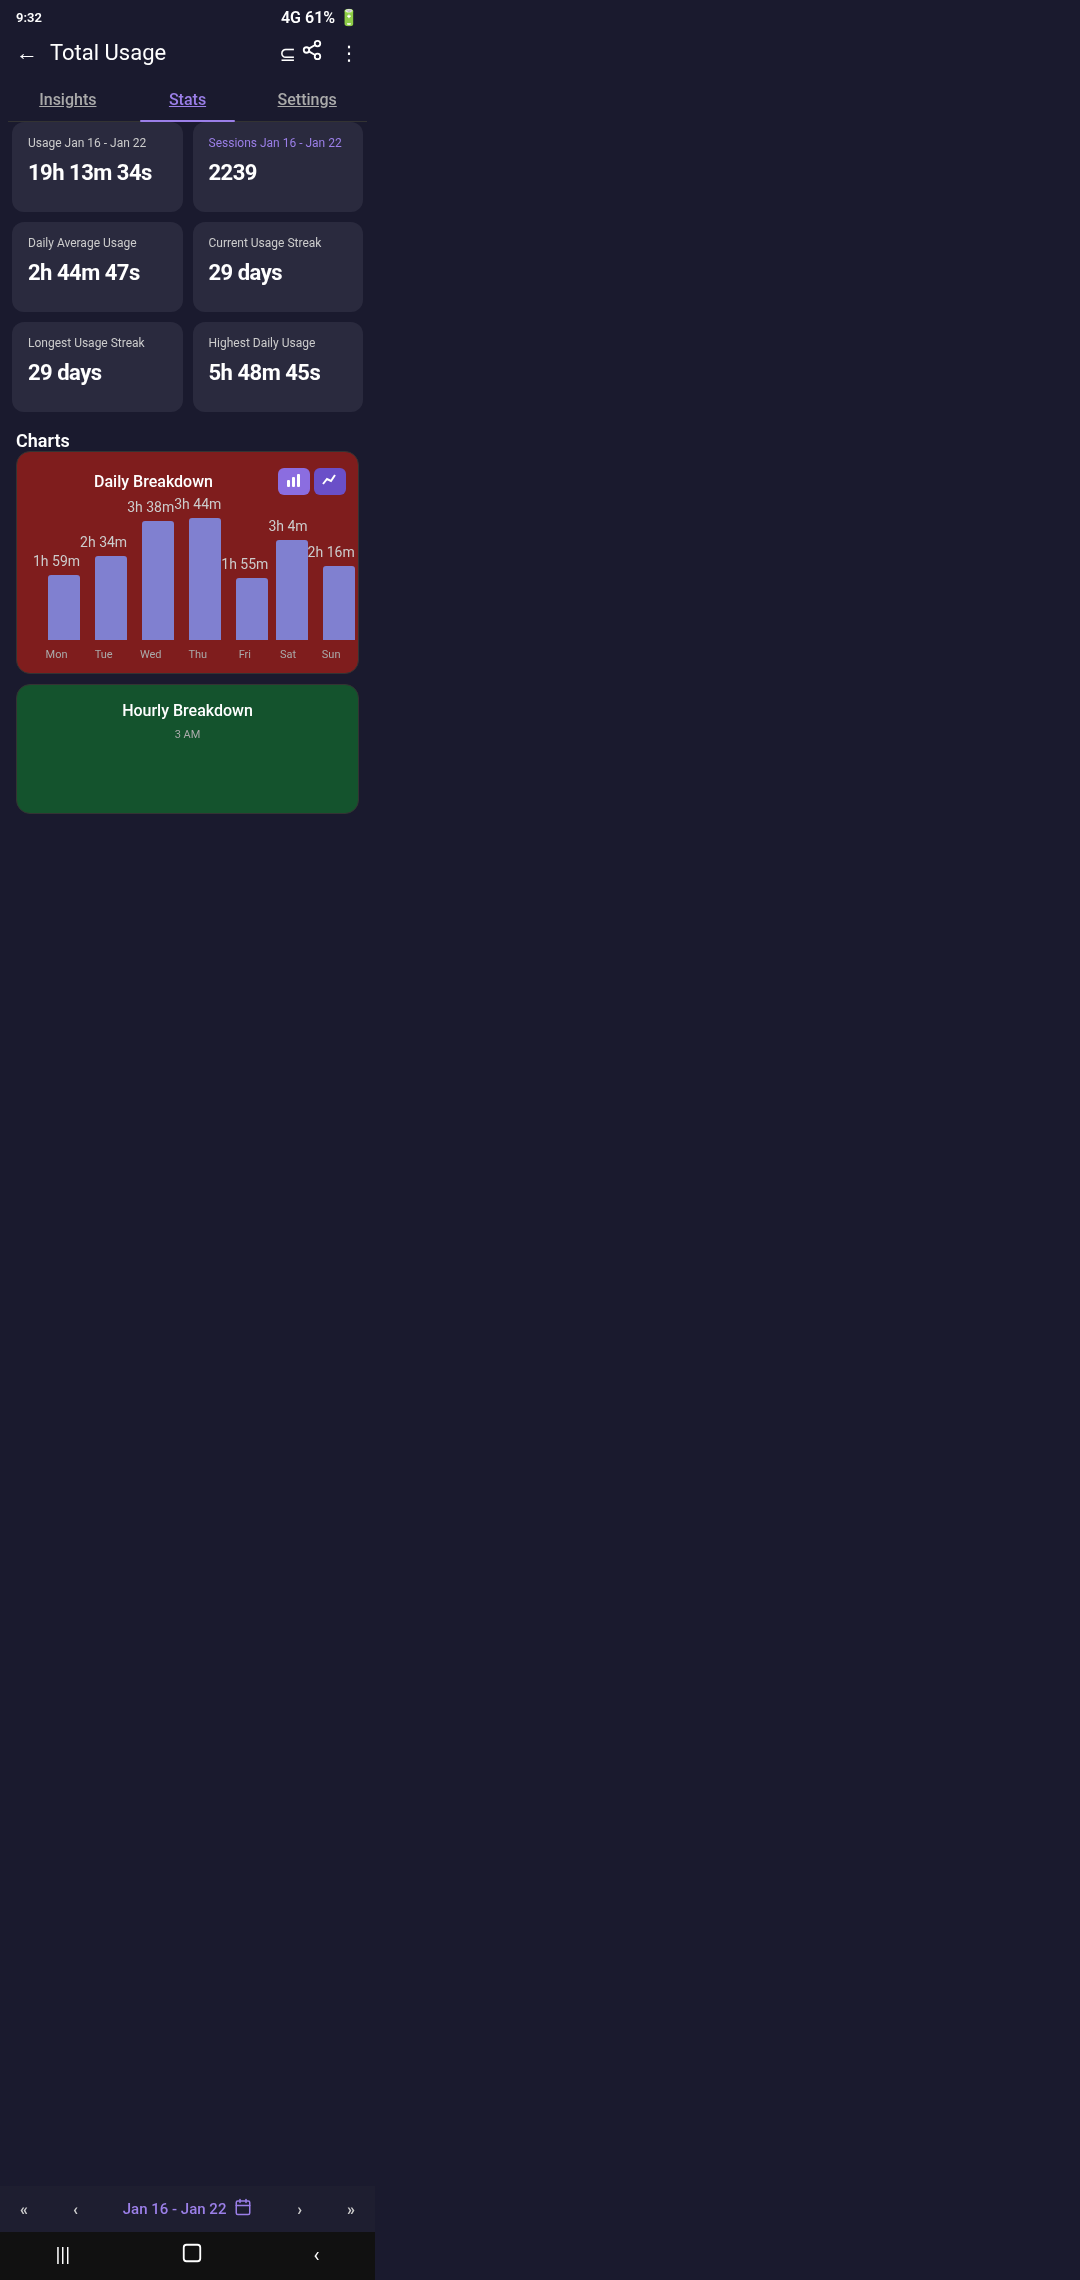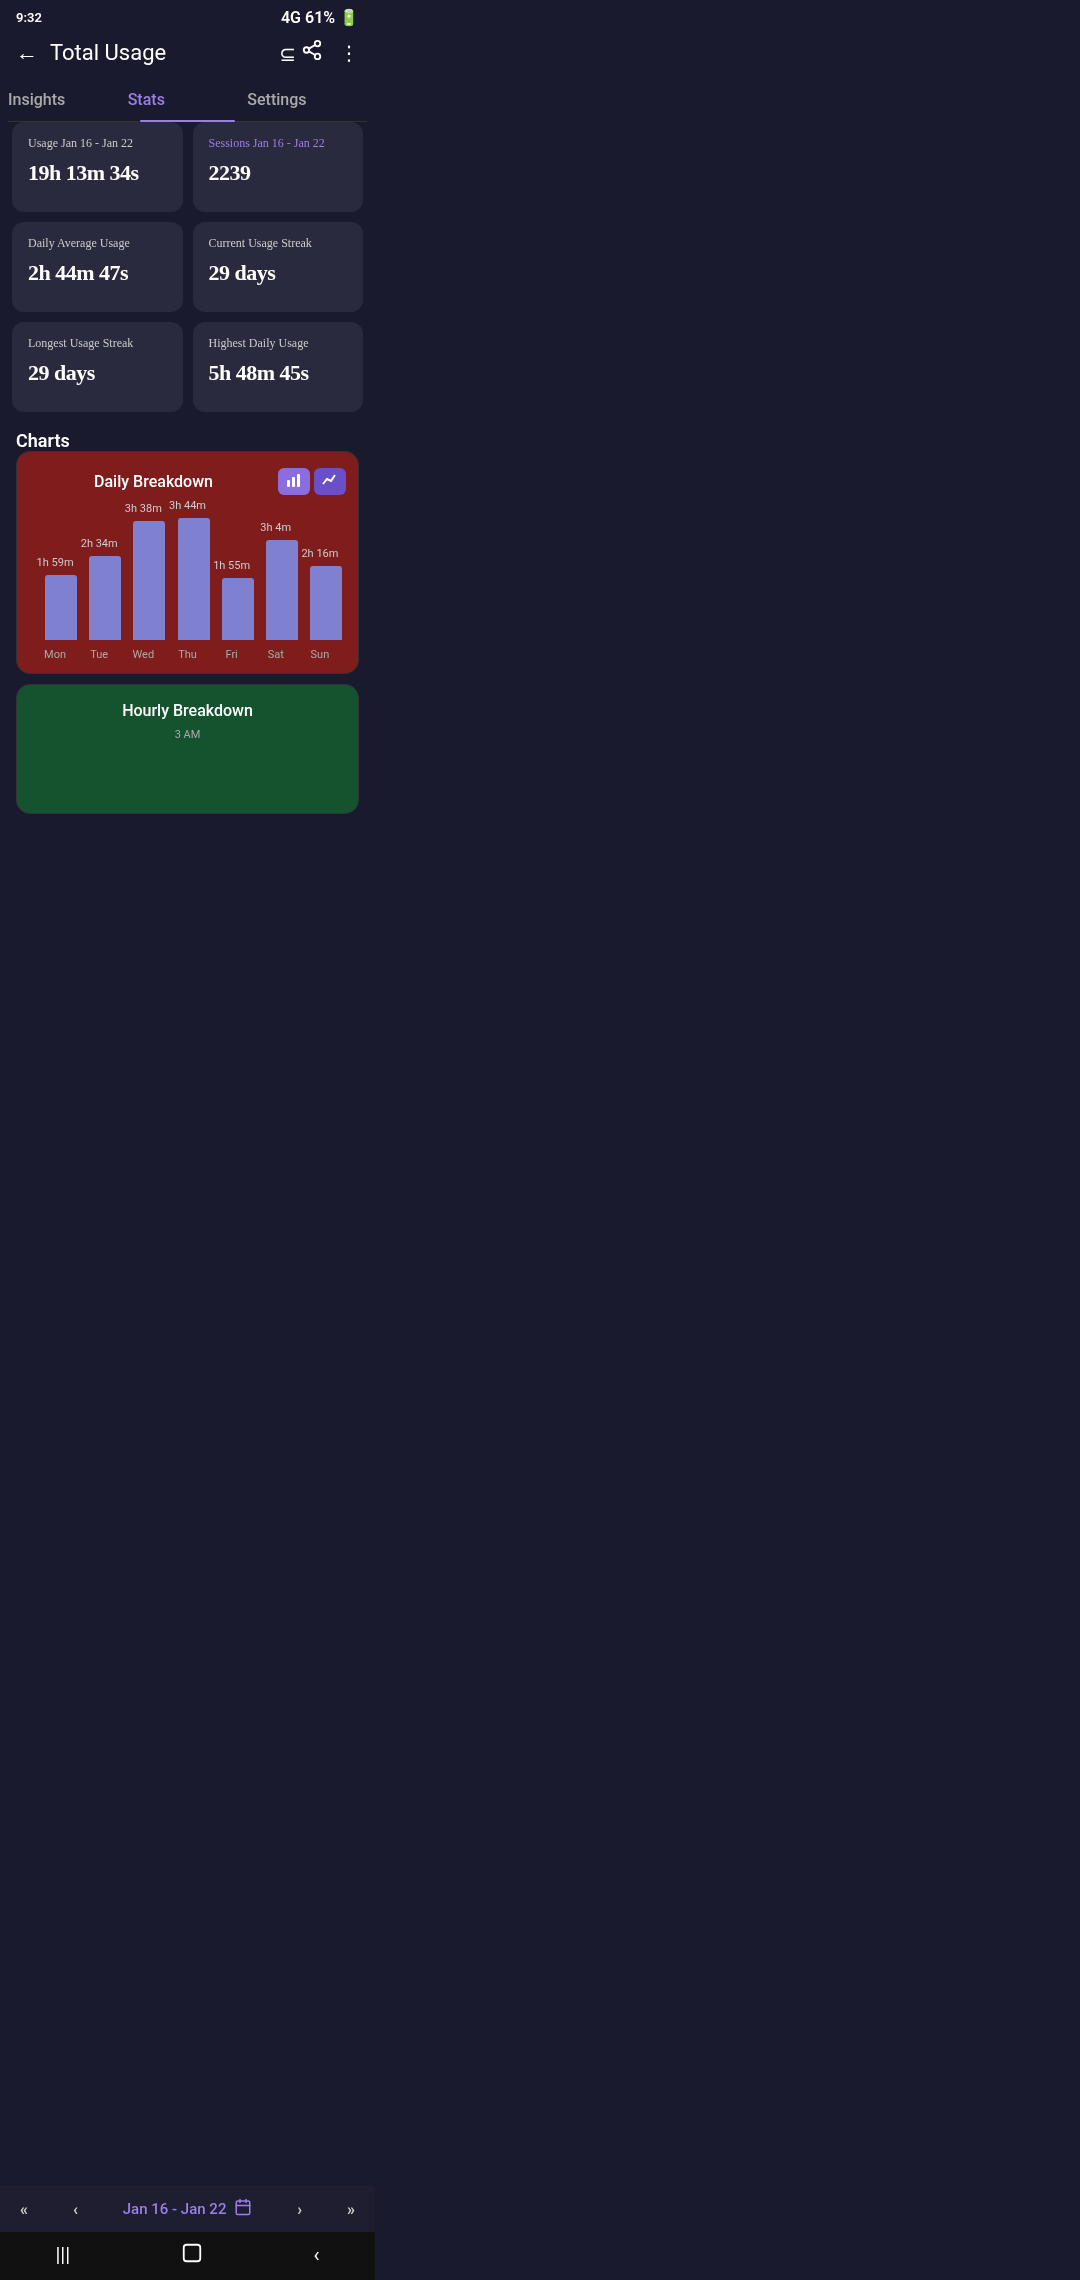--- a/index.html
+++ b/index.html
@@ -59,27 +59,28 @@
     }
 
     
     .tabs {
       display: flex;
       border-bottom: 1px solid #333;
       margin: 0 8px;
     }
     .tab {
       flex: 1;
-      text-align: left;
+      text-align: center;
       padding: 12px 0;
       font-size: 16px;
       font-weight: 500;
       color: #aaa;
       cursor: pointer;
       position: relative;
+      text-decoration: underline;
     }
     .tab.active {
       color: #9b7fe8;
     }
     .tab.active::after {
       content: '';
       position: absolute;
       bottom: -1px;
       left: 10%;
       right: 10%;
@@ -119,21 +120,20 @@
       display: grid;
       grid-template-columns: 1fr 1fr;
       gap: 10px;
       margin-bottom: 10px;
     }
     .stat-card {
       background: #2a2a3e;
       border-radius: 12px;
       padding: 14px 16px 16px;
       min-height: 90px;
-      font-family: Liberation Serif, serif;
     }
     .stat-label {
       font-size: 12px;
       color: #ccc;
       margin-bottom: 8px;
       line-height: 1.3;
     }
     .stat-label.purple {
       color: #9b7fe8;
     }
@@ -202,21 +202,21 @@
       position: relative;
     }
     .bar-group {
       display: flex;
       flex-direction: column;
       align-items: center;
       gap: 4px;
       flex: 1;
     }
     .bar-label-top {
-      font-size: 11px;
+      font-size: 14px;
       color: #ccc;
       text-align: center;
       white-space: nowrap;
       margin-bottom: 2px;
     }
     .bar {
       background: #8080d0;
       border-radius: 3px 3px 0 0;
       width: 32px;
     }

